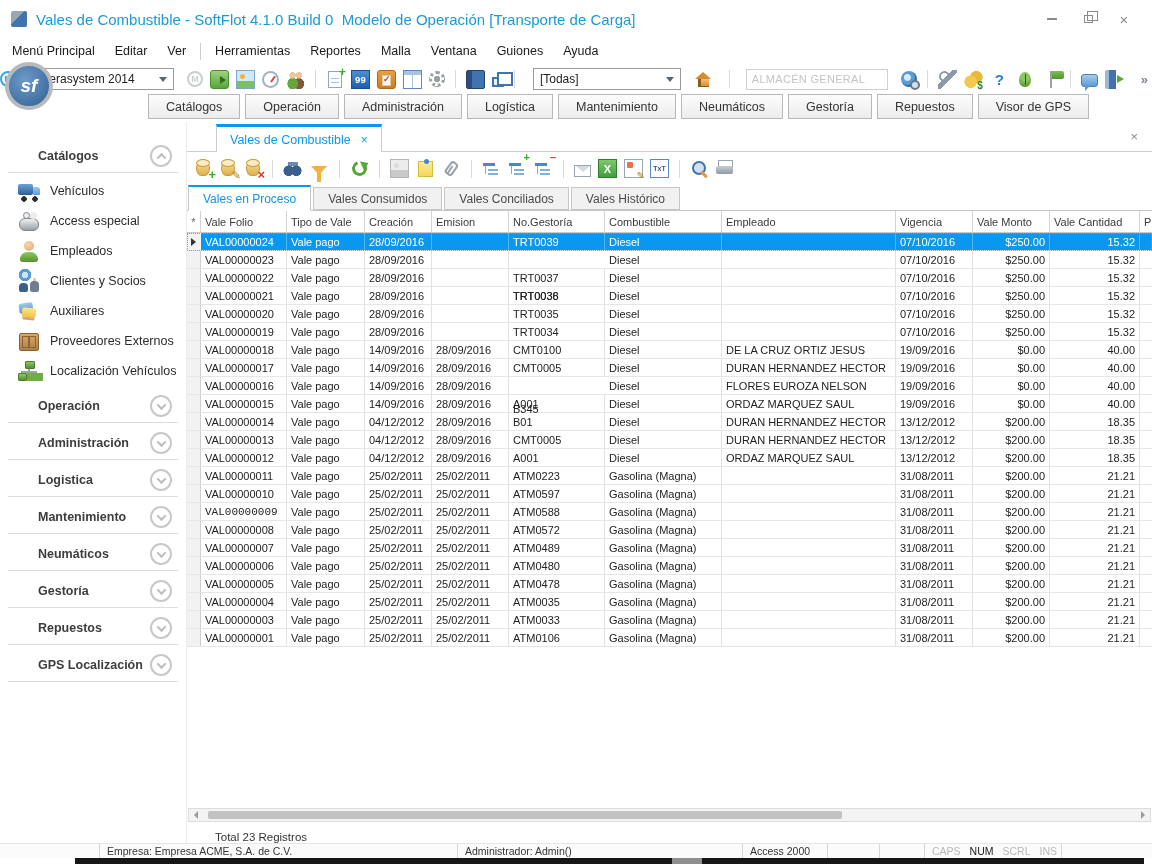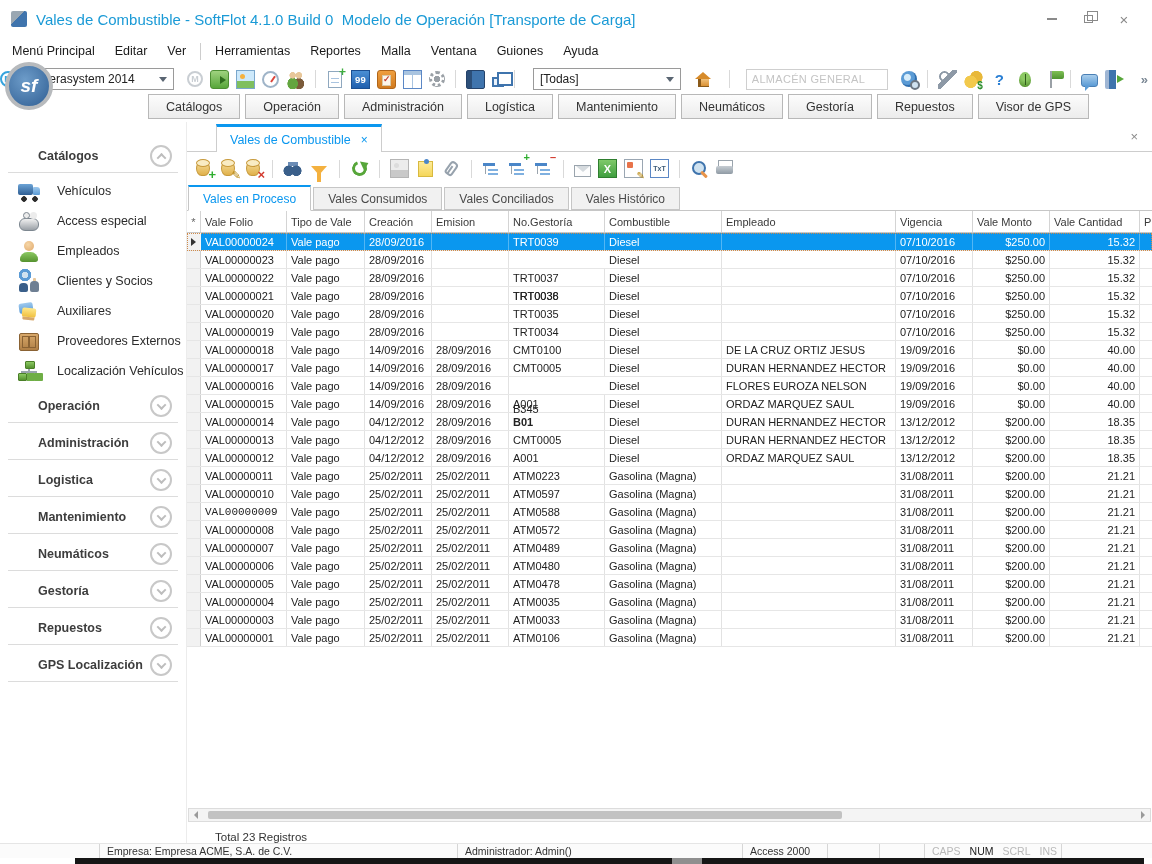--- a/index.html
+++ b/index.html
@@ -101,21 +101,21 @@
   
   .content{display:flex;height:721px}
   .sidebar{width:186px;padding-top:14px;overflow:hidden;flex:none}
   .side-header{display:flex;align-items:center;height:26px;padding:0 14px 0 38px;margin-top:7px}
   .side-lbl{font-weight:bold;font-size:12.5px;color:#3d3d3d;flex:1;white-space:nowrap}
   .circ{width:22px;height:22px;border:2px solid #c8c8c8;border-radius:50%;display:flex;align-items:center;justify-content:center;flex:none}
   .arrow{width:7px;height:7px;border-left:2px solid #bdbdbd;border-top:2px solid #bdbdbd;display:block}
   .arrow.up{transform:rotate(45deg) translate(1px,1px)}
   .arrow.down{transform:rotate(225deg) translate(1px,1px)}
   .side-div{height:1px;background:#dcdcdc;margin:3px 8px 3px 8px}
-  .side-item{display:flex;align-items:center;gap:16px;height:30px;padding-left:17px;font-size:12.5px;color:#2b2b2b;white-space:nowrap}
+  .side-item{display:flex;align-items:center;gap:9px;height:30px;padding-left:17px;font-size:12.5px;color:#2b2b2b;white-space:nowrap}
 
   
   .s-ic{width:24px;height:24px;position:relative;flex:none}
   .vehicles-icon{background:radial-gradient(circle at 7px 20px,#2b2b2b 0 2.5px,transparent 3px),radial-gradient(circle at 18px 20px,#2b2b2b 0 2.5px,transparent 3px)}
   .vehicles-icon::before{content:"";position:absolute;left:1px;top:5px;width:15px;height:11px;background:linear-gradient(#6ba3d6,#2f5e93);border-radius:2px}
   .vehicles-icon::after{content:"";position:absolute;right:1px;top:8px;width:7px;height:8px;background:linear-gradient(#9ec9ee,#5b9bd5);border-radius:1px 3px 1px 1px}
   .special-equipment-icon::before{content:"";position:absolute;left:2px;top:9px;right:2px;height:11px;background:linear-gradient(#f0f0f0,#9aa0a6);border:1px solid #7d8790;border-radius:6px}
   .special-equipment-icon::after{content:"";position:absolute;left:6px;top:3px;width:5px;height:5px;border-radius:50%;background:#ececec;border:1px solid #7d8790;box-shadow:7px 0 0 0 #ececec}
   .employees-icon::before{content:"";position:absolute;left:7px;top:2px;width:10px;height:10px;border-radius:50%;background:radial-gradient(circle at 40% 35%,#f6d7a8,#e0a86b)}
   .employees-icon::after{content:"";position:absolute;left:3px;bottom:1px;width:18px;height:10px;border-radius:8px 8px 3px 3px;background:linear-gradient(#8cc963,#55922f)}
@@ -608,21 +608,21 @@
             <div class="g-cell r" style="width: 77px;">$0.00</div>
             <div class="g-cell r" style="width: 90px;">40.00</div>
             <div class="g-cell g-fill"></div>
           </div>
           <div class="g-row">
             <div class="g-cell g-sel"></div>
             <div class="g-cell" style="width: 86px;">VAL00000014</div>
             <div class="g-cell" style="width: 78px;">Vale pago</div>
             <div class="g-cell" style="width: 67px;">04/12/2012</div>
             <div class="g-cell" style="width: 77px;">28/09/2016</div>
-            <div class="g-cell" style="width: 96px; font-weight: bold;">B01</div>
+            <div class="g-cell" style="width: 96px;">B01</div>
             <div class="g-cell" style="width: 117px;">Diesel</div>
             <div class="g-cell" style="width: 174px;">DURAN HERNANDEZ HECTOR</div>
             <div class="g-cell" style="width: 77px;">13/12/2012</div>
             <div class="g-cell r" style="width: 77px;">$200.00</div>
             <div class="g-cell r" style="width: 90px;">18.35</div>
             <div class="g-cell g-fill"></div>
           </div>
           <div class="g-row">
             <div class="g-cell g-sel"></div>
             <div class="g-cell" style="width: 86px;">VAL00000013</div>

